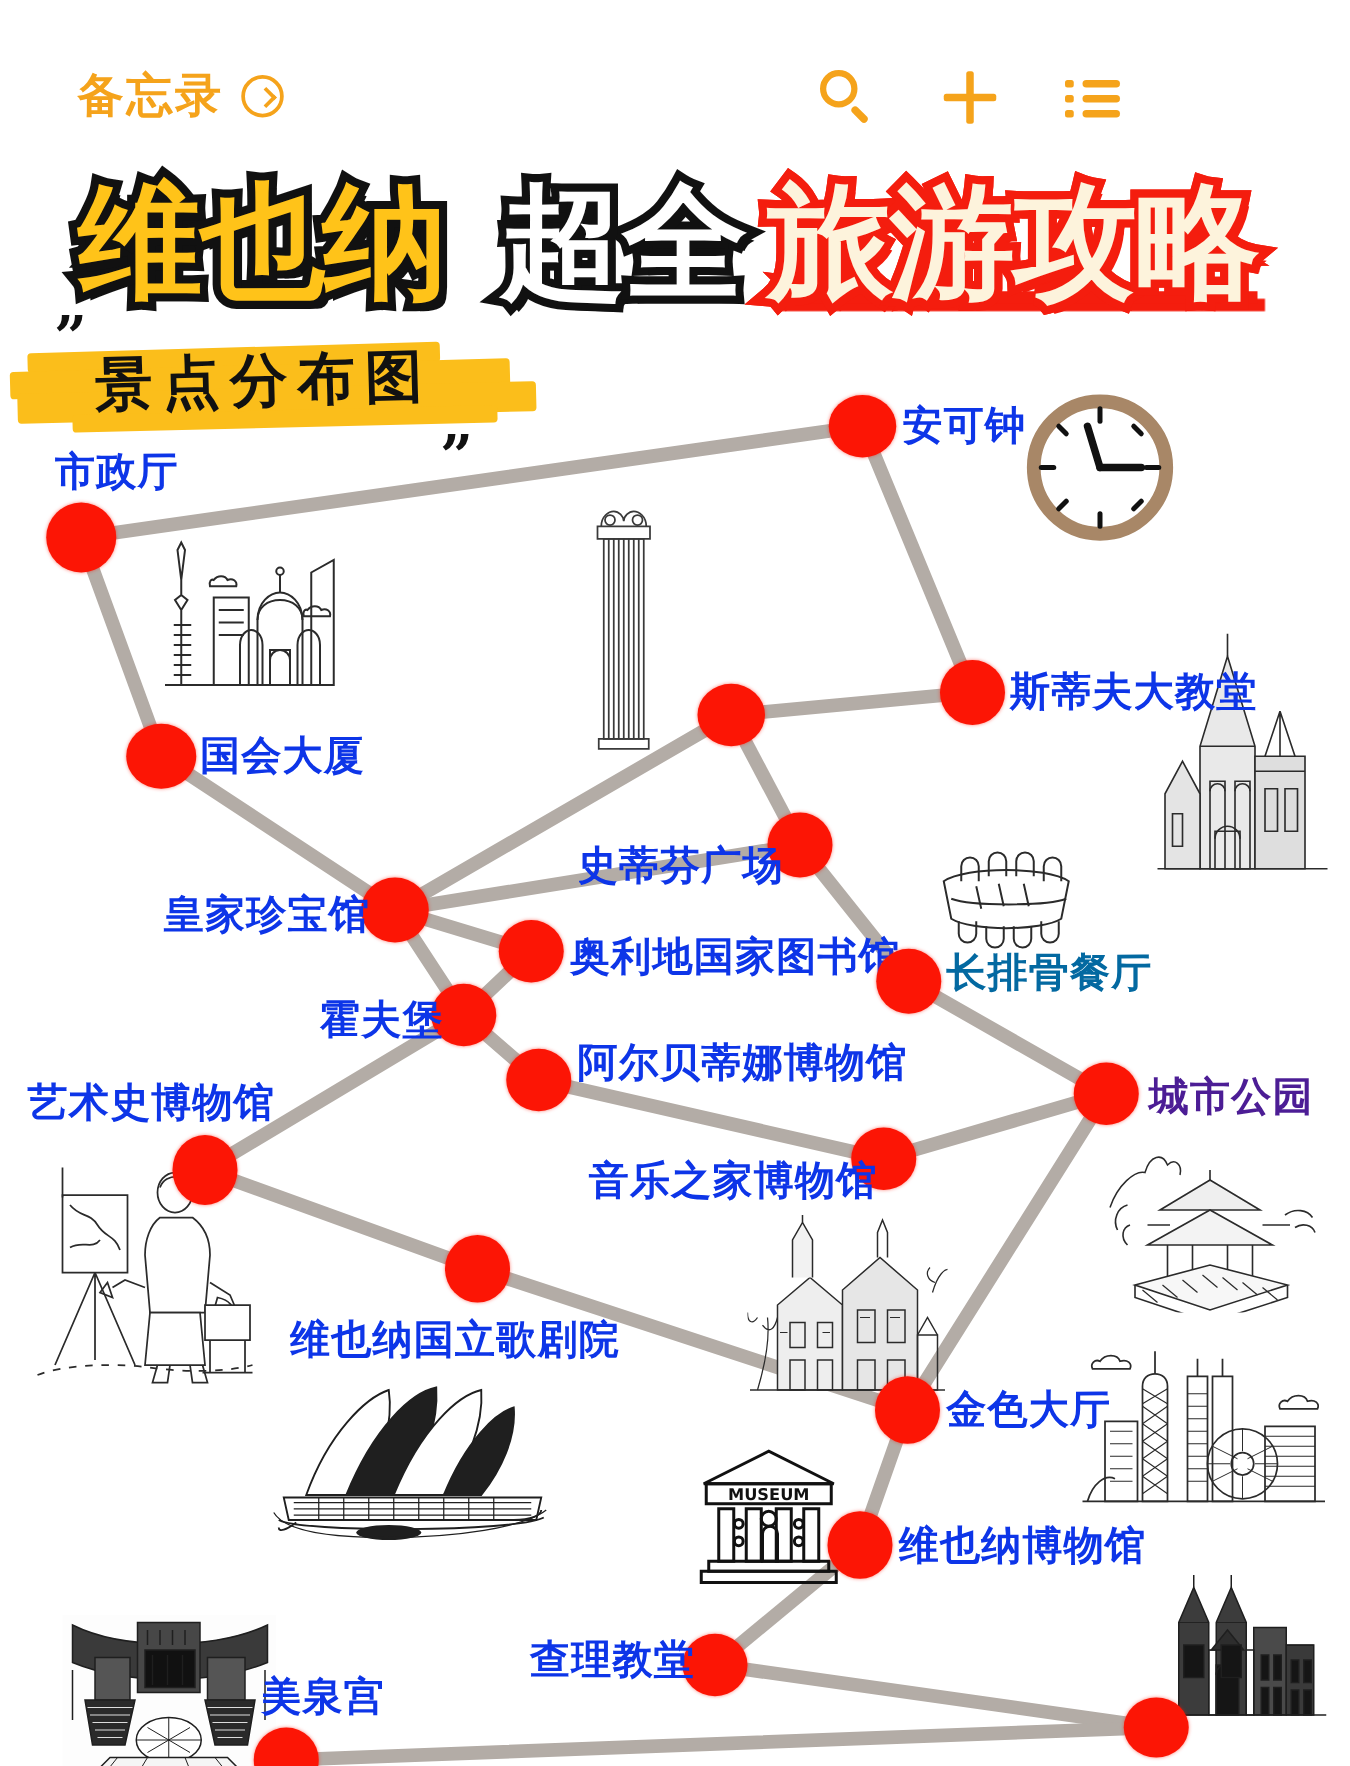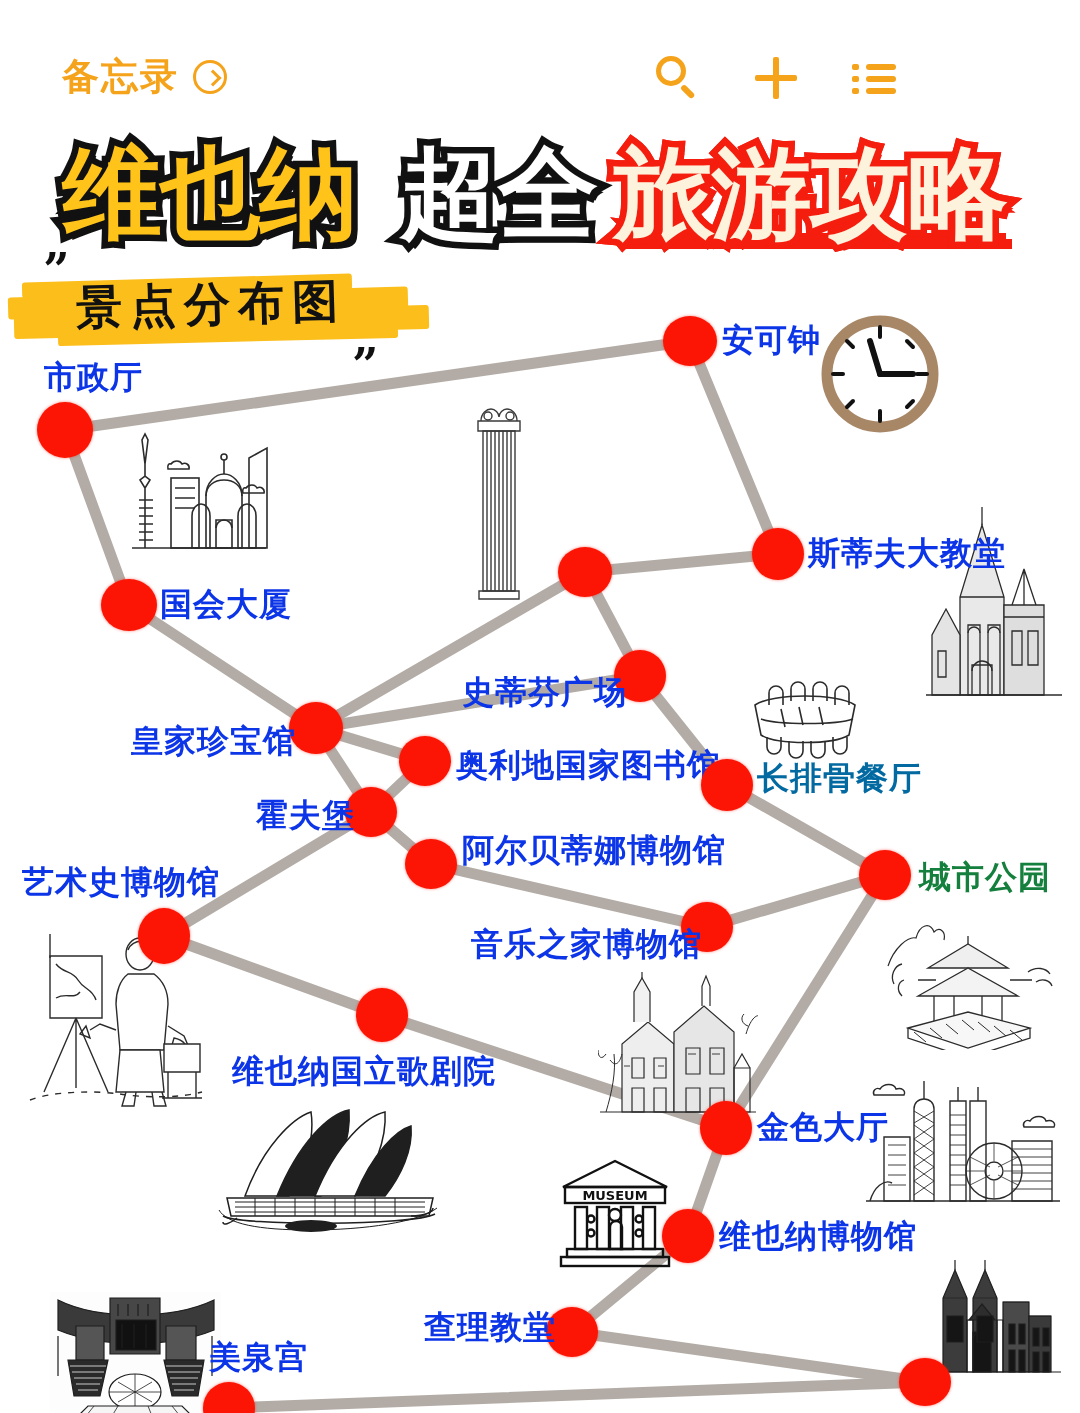--- a/index.html
+++ b/index.html
@@ -442,35 +442,35 @@
     <div class="node" style="left: 690px; top: 41px; width: 54px; height: 50px; background: rgb(252, 21, 5);"></div>
     <span class="node-label" style="left: 722px; top: 41px; color: rgb(13, 53, 232);">安可钟</span>
     <div class="node" style="left: 129px; top: 305px; width: 56px; height: 52px; background: rgb(252, 21, 5);"></div>
     <span class="node-label" style="left: 160px; top: 305px; color: rgb(13, 53, 232);">国会大厦</span>
     <div class="node" style="left: 585px; top: 272px; width: 54px; height: 50px; background: rgb(252, 21, 5);"></div>
     <div class="node" style="left: 778px; top: 254px; width: 52px; height: 52px; background: rgb(252, 21, 5);"></div>
     <span class="node-label" style="left: 808px; top: 254px; color: rgb(13, 53, 232);">斯蒂夫大教堂</span>
     <div class="node" style="left: 640px; top: 376px; width: 52px; height: 52px; background: rgb(252, 21, 5);"></div>
     <span class="node-label" style="left: 462px; top: 381px; color: rgb(13, 53, 232); margin-top: 12px;">史蒂芬广场</span>
     <div class="node" style="left: 316px; top: 428px; width: 54px; height: 52px; background: rgb(252, 21, 5);"></div>
-    <span class="node-label" style="left: 131px; top: 442px; color: rgb(13, 53, 232);">皇家珍宝馆</span>
+    <span class="node-label" style="left: 131px; top: 432px; color: rgb(13, 53, 232);">皇家珍宝馆</span>
     <div class="node" style="left: 425px; top: 461px; width: 52px; height: 50px; background: rgb(252, 21, 5);"></div>
     <span class="node-label" style="left: 456px; top: 466px; color: rgb(13, 53, 232);">奥利地国家图书馆</span>
     <div class="node" style="left: 371px; top: 512px; width: 52px; height: 50px; background: rgb(252, 21, 5);"></div>
     <span class="node-label" style="left: 256px; top: 516px; color: rgb(13, 53, 232);">霍夫堡</span>
     <div class="node" style="left: 431px; top: 564px; width: 52px; height: 50px; background: rgb(252, 21, 5);"></div>
     <span class="node-label" style="left: 462px; top: 551px; color: rgb(13, 53, 232);">阿尔贝蒂娜博物馆</span>
     <div class="node" style="left: 727px; top: 485px; width: 52px; height: 52px; background: rgb(252, 21, 5);"></div>
     <span class="node-label" style="left: 757px; top: 479px; color: #0369a1;">长排骨餐厅</span>
     <div class="node" style="left: 164px; top: 636px; width: 52px; height: 56px; background: rgb(252, 21, 5);"></div>
     <span class="node-label" style="left: 22px; top: 583px; color: rgb(13, 53, 232);">艺术史博物馆</span>
     <div class="node" style="left: 707px; top: 627px; width: 52px; height: 50px; background: rgb(252, 21, 5);"></div>
     <span class="node-label" style="left: 471px; top: 645px; color: rgb(13, 53, 232);">音乐之家博物馆</span>
     <div class="node" style="left: 885px; top: 575px; width: 52px; height: 50px; background: rgb(252, 21, 5);"></div>
-    <span class="node-label" style="left: 919px; top: 578px; color: #15803d; text-align: right;">城市公园</span>
+    <span class="node-label" style="left: 919px; top: 578px; color: #4c1d95; text-align: right;">城市公园</span>
     <div class="node" style="left: 382px; top: 715px; width: 52px; height: 54px; background: rgb(252, 21, 5);"></div>
     <span class="node-label" style="left: 232px; top: 772px; color: rgb(13, 53, 232);">维也纳国立歌剧院</span>
     <div class="node" style="left: 726px; top: 828px; width: 52px; height: 54px; background: rgb(252, 21, 5);"></div>
     <span class="node-label" style="left: 757px; top: 828px; color: rgb(13, 53, 232);">金色大厅</span>
     <div class="node" style="left: 688px; top: 936px; width: 52px; height: 54px; background: rgb(252, 21, 5);"></div>
     <span class="node-label" style="left: 719px; top: 937px; color: rgb(13, 53, 232);">维也纳博物馆</span>
     <div class="node" style="left: 572px; top: 1032px; width: 52px; height: 50px; background: rgb(252, 21, 5);"></div>
     <span class="node-label" style="left: 424px; top: 1028px; color: rgb(13, 53, 232);">查理教堂</span>
     <div class="node" style="left: 229px; top: 1108px; width: 52px; height: 52px; background: rgb(252, 21, 5);"></div>
     <span class="node-label" style="left: 209px; top: 1058px; color: rgb(13, 53, 232);">美泉宫</span>

